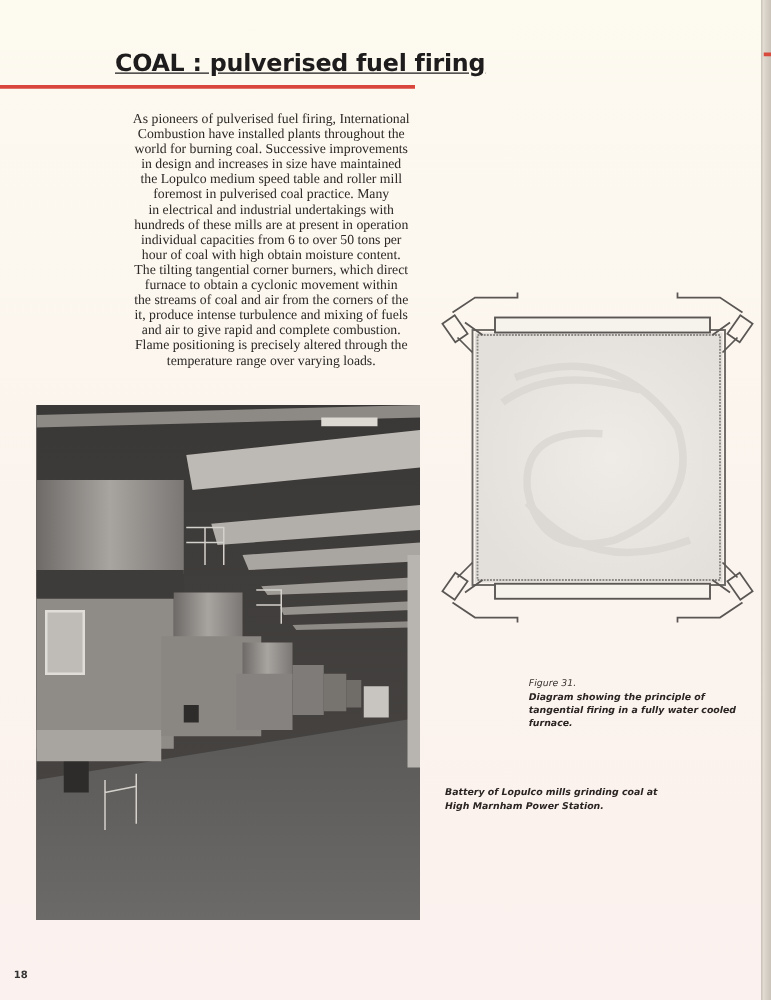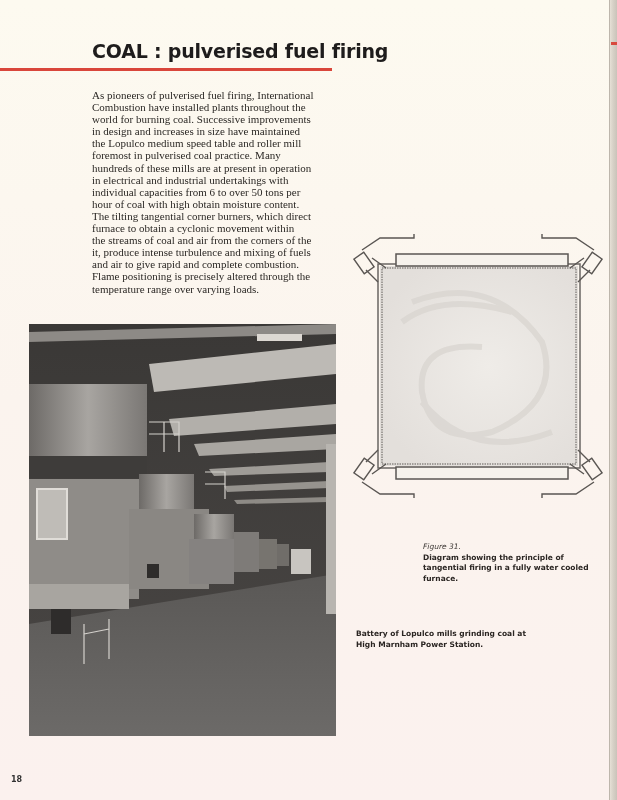--- a/index.html
+++ b/index.html
@@ -17,43 +17,43 @@
       position: absolute; top: 0; right: 0; width: 7px; height: 800px;
       background: linear-gradient(90deg, #e6e0d6 0%, #d8d2c8 40%, #c9c3b9 100%);
       border-left: 1px solid #bdb6ac;
     }
     .spine-mark {
       position: absolute; right: 0; top: 42px; width: 6px; height: 3px; background: #d84a3e;
     }
     .title {
       position: absolute; left: 92px; top: 40px;
       font-family: "DejaVu Sans", sans-serif; font-weight: bold;
-      font-size: 19px; letter-spacing: -0.2px; color: #1e1c1c; margin: 0;
+      font-size: 19px; letter-spacing: -0.2px; color: #1e1c1c; margin: 0; text-decoration: underline;
     }
     .title-rule {
       position: absolute; left: 0; top: 68px; width: 332px; height: 3px; background: #d9463b;
     }
     .body-text {
       position: absolute; left: 92px; top: 89px; width: 250px;
       font-size: 11px; line-height: 12.1px; color: #2b2825; margin: 0;
     }
-    .body-text span { display: block; white-space: nowrap; }
+    .body-text span { display: block; white-space: nowrap; text-align: center; }
     .photo {
       position: absolute; left: 29px; top: 324px; width: 307px; height: 412px;
       background: #5d5a58; overflow: hidden;
     }
     .photo svg { display: block; }
     .diagram {
       position: absolute; left: 352px; top: 232px; width: 252px; height: 268px;
     }
     .caption {
       position: absolute; font-family: "DejaVu Sans", sans-serif; font-size: 7.5px; line-height: 10.5px; color: #2a2522; margin-top: 15px;
     }
     .caption .fig { font-style: italic; font-weight: normal; font-size: 7.5px; color: #3a3532; display: block; }
-    .caption .desc { font-weight: bold; display: block; }
+    .caption .desc { font-weight: bold; display: block; font-style: italic; }
     .cap31 { left: 423px; top: 527px; width: 180px; }
     .cap32 { left: 356px; top: 614px; width: 190px; }
     .page-num {
       position: absolute; left: 11px; top: 775px;
       font-family: "DejaVu Sans", sans-serif; font-weight: bold; font-size: 8px; color: #333;
     }
   </style>
 </head>
 <body>
 
@@ -64,22 +64,22 @@
 <h1 class="title">COAL : pulverised fuel firing</h1>
 <div class="title-rule"></div>
 
 <div class="body-text">
   <span>As pioneers of pulverised fuel firing, International</span>
   <span>Combustion have installed plants throughout the</span>
   <span>world for burning coal.   Successive improvements</span>
   <span>in design and increases in size have maintained</span>
   <span>the Lopulco medium speed table and roller mill</span>
   <span>foremost in pulverised coal practice.   Many</span>
+  <span>in electrical and industrial undertakings with</span>
   <span>hundreds of these mills are at present in operation</span>
-  <span>in electrical and industrial undertakings with</span>
   <span>individual capacities from 6 to over 50 tons per</span>
   <span>hour of coal with high obtain moisture content.</span>
   <span>The tilting tangential corner burners, which direct</span>
   <span>furnace to obtain a cyclonic movement within</span>
   <span>the streams of coal and air from the corners of the</span>
   <span>it, produce intense turbulence and mixing of fuels</span>
   <span>and air to give rapid and complete combustion.</span>
   <span>Flame positioning is precisely altered through the</span>
   <span>temperature range over varying loads.</span>
 </div>

